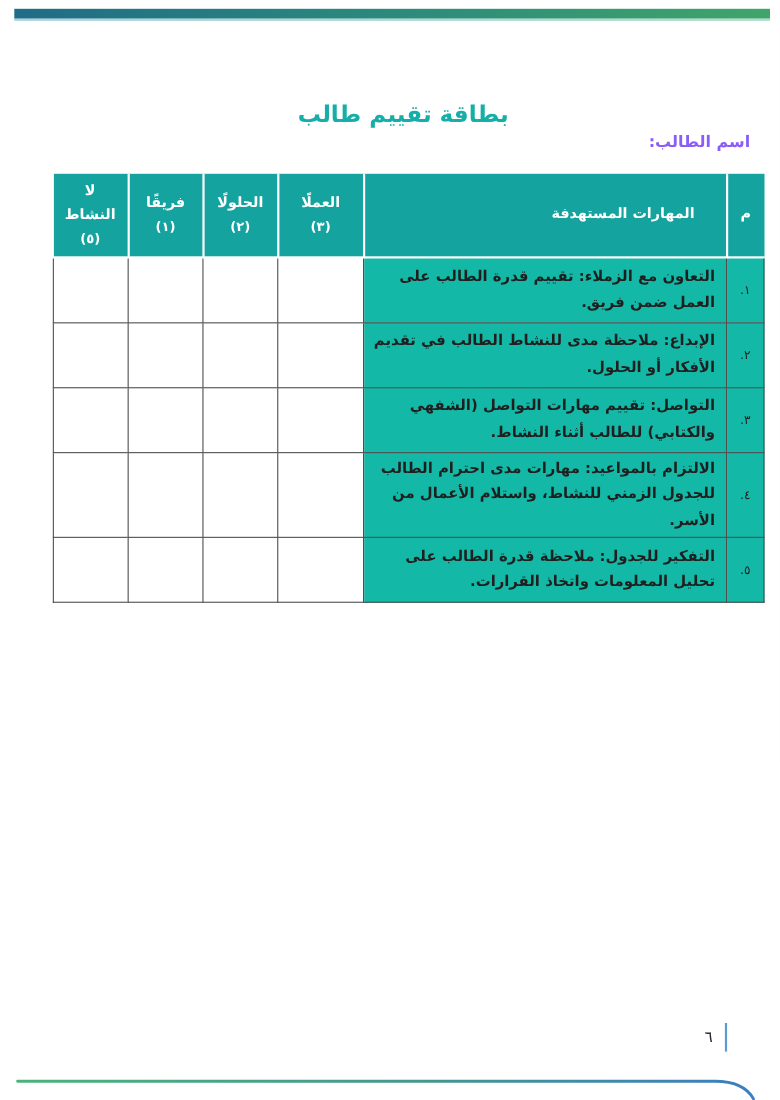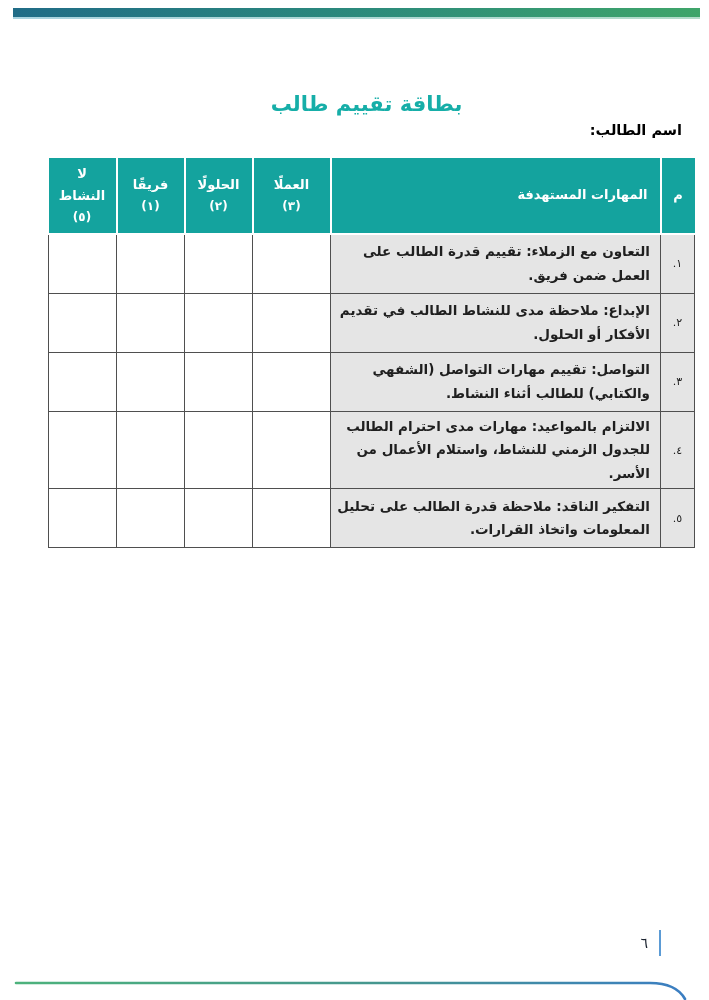--- a/index.html
+++ b/index.html
@@ -23,36 +23,36 @@
   .top-bar{position:absolute;left:13px;top:8px;width:687px;height:9px;
     background:linear-gradient(90deg,var(--bar-left) 0%,var(--bar-mid) 50%,var(--bar-right) 100%);}
   .top-bar-light{position:absolute;left:0;top:9px;width:100%;height:2px;
     background:linear-gradient(90deg,#a9d3e0 0%,#b2dcc9 100%);}
   
   .title{position:absolute;top:80px;left:0;width:100%;margin:12px;
     text-align:center;font-size:21px;font-weight:bold;color:var(--title-teal);
     direction:rtl;}
   
   .student-name{position:absolute;top:122px;right:27px;
-    font-size:14.5px;font-weight:600;color:#000000;direction:rtl;}
+    font-size:14.5px;font-weight:600;color:#8b5cf6;direction:rtl;}
   
   .eval-table{position:absolute;top:158px;left:48px;width:646px;
     border-collapse:collapse;table-layout:fixed;direction:rtl;}
   .eval-table thead th{
     background:var(--header-teal);color:#ffffff;font-weight:bold;
     font-size:13px;line-height:1.7;vertical-align:middle;
     border:2.5px solid #ffffff;border-top:none;padding:5px 6px;height:48px;}
   .eval-table thead th:first-child{border-right:none;}
   .eval-table thead th:last-child{border-left:none;}
   .eval-table thead th .sub{display:block;font-weight:bold;font-size:12px;}
-  .eval-table thead th.col-skill-h{text-align:right;padding-left:4px;padding-right:12px;}
+  .eval-table thead th.col-skill-h{text-align:right;padding-left:4px;padding-right:28px;}
   .eval-table thead th.col-center{text-align:center;}
   .eval-table tbody td{
     border:1px solid #4f4f4f;height:52px;vertical-align:middle;
-    background:#e5e5e5;}
+    background:#14b8a6;}
   .eval-table td.num-cell{font-size:11px;text-align:center;color:#222;}
   .eval-table td.skill-cell{
     font-size:13.5px;font-weight:600;line-height:1.75;text-align:right;
     padding:3px 10px 3px 6px;color:var(--ink);}
   .eval-table td.rate-cell{background:#ffffff;}
   
   .pagenum-wrap{position:absolute;top:929px;right:48px;height:28px;
     display:flex;align-items:center;gap:11px;}
   .pagenum{font-size:14px;color:#1c2430;line-height:1;}
   .pagebar{display:inline-block;width:2px;height:26px;background:var(--page-bar-blue);}
@@ -135,21 +135,21 @@
       <tr>
         <td class="num-cell">٤.</td>
         <td class="skill-cell">الالتزام بالمواعيد: مهارات مدى احترام الطالب للجدول الزمني للنشاط، واستلام الأعمال من الأسر.</td>
         <td class="rate-cell"></td>
         <td class="rate-cell"></td>
         <td class="rate-cell"></td>
         <td class="rate-cell"></td>
       </tr>
       <tr>
         <td class="num-cell">٥.</td>
-        <td class="skill-cell">التفكير الناقد: ملاحظة قدرة الطالب على تحليل المعلومات واتخاذ القرارات.</td>
+        <td class="skill-cell">التفكير للجدول: ملاحظة قدرة الطالب على تحليل المعلومات واتخاذ القرارات.</td>
         <td class="rate-cell"></td>
         <td class="rate-cell"></td>
         <td class="rate-cell"></td>
         <td class="rate-cell"></td>
       </tr>
     </tbody>
   </table>
 
   <div class="pagenum-wrap">
     <span class="pagenum">٦</span>

